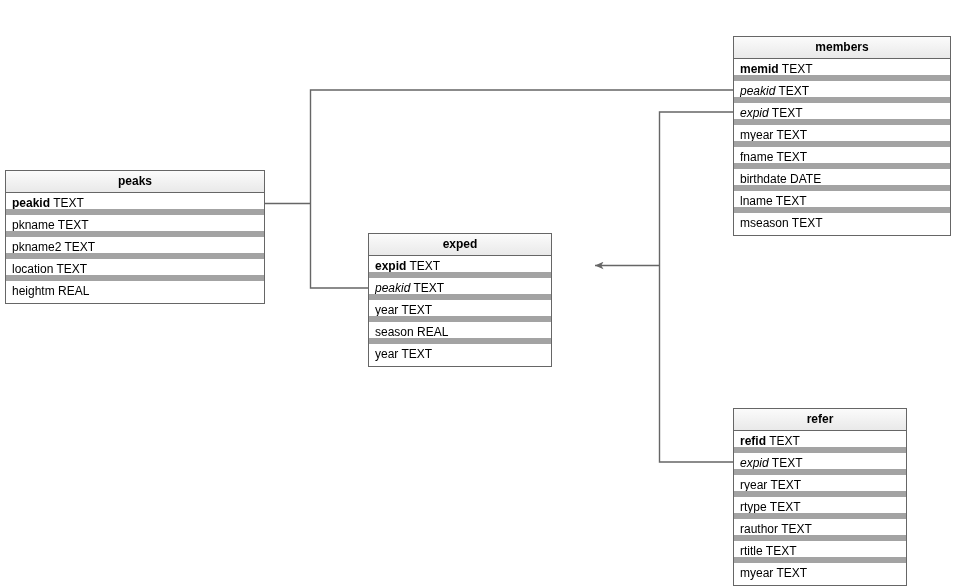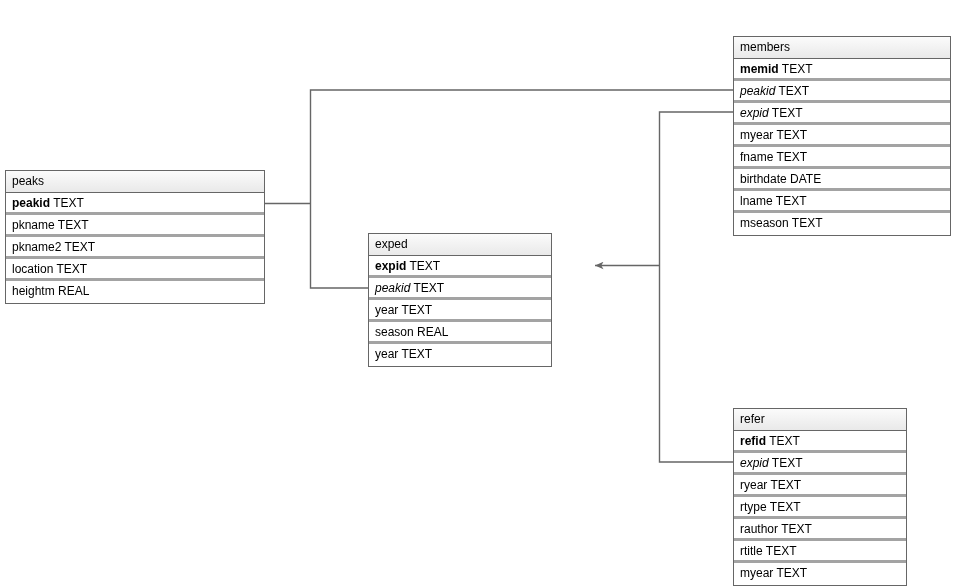--- a/index.html
+++ b/index.html
@@ -35,36 +35,37 @@
     box-sizing: border-box;
     border: 1px solid #666666;
     background: #ffffff;
   }
   .entity-title {
     box-sizing: border-box;
     height: 22px;
     line-height: 21px;
     padding: 0 6px;
     font-size: 12px;
-    font-weight: normal;
+    font-weight: bold;
     color: #000000;
     background: linear-gradient(to bottom, #fbfbfb 0%, #e9e9e9 100%);
     border-bottom: 1px solid #666666;
     white-space: nowrap;
     overflow: hidden;
+    text-align: center;
   }
   .entity-row {
     box-sizing: border-box;
     height: 22px;
     line-height: 21px;
     padding: 0 6px;
     font-size: 12px;
     color: #000000;
     background: #ffffff;
-    border-bottom: 3px solid #a3a3a3;
+    border-bottom: 6px solid #a3a3a3;
     white-space: nowrap;
     overflow: hidden;
   }
   .entity-row:last-child {
     border-bottom: none;
   }
   .fld {
     color: #000000;
   }
   .fld.pk {

